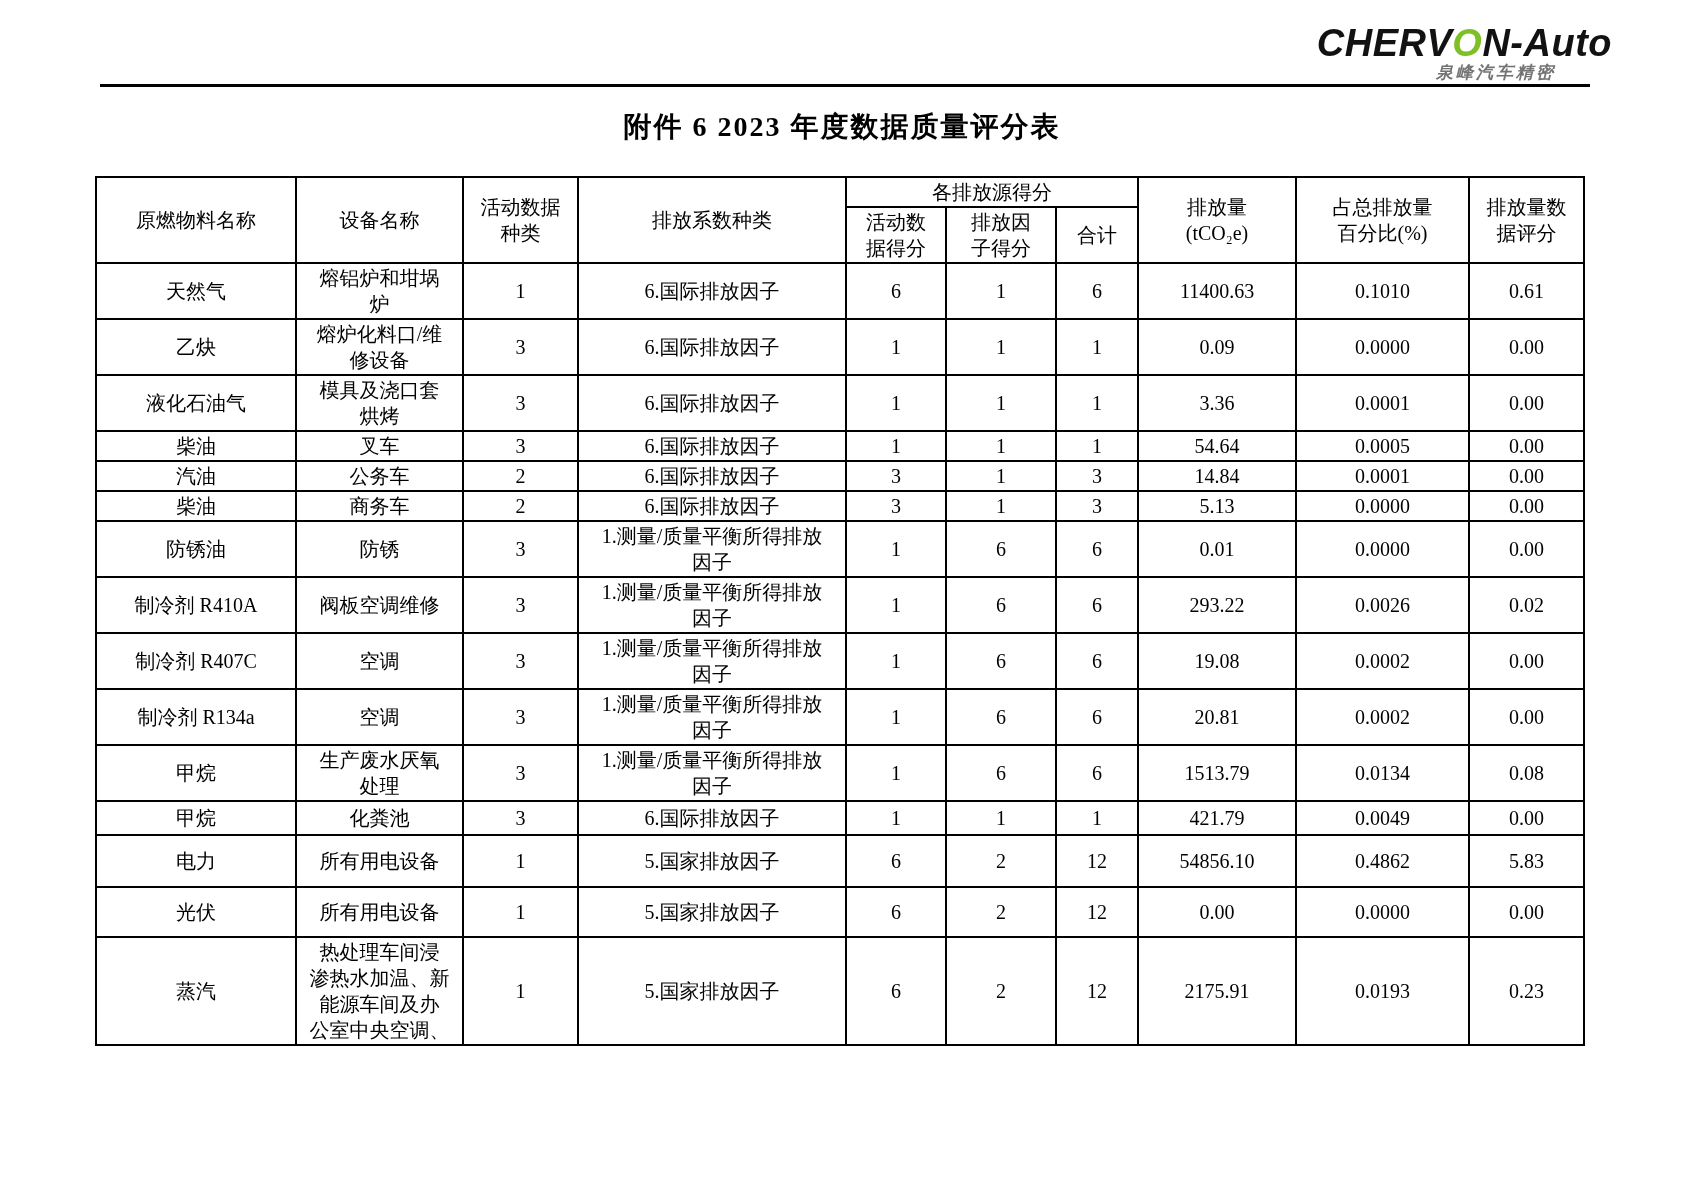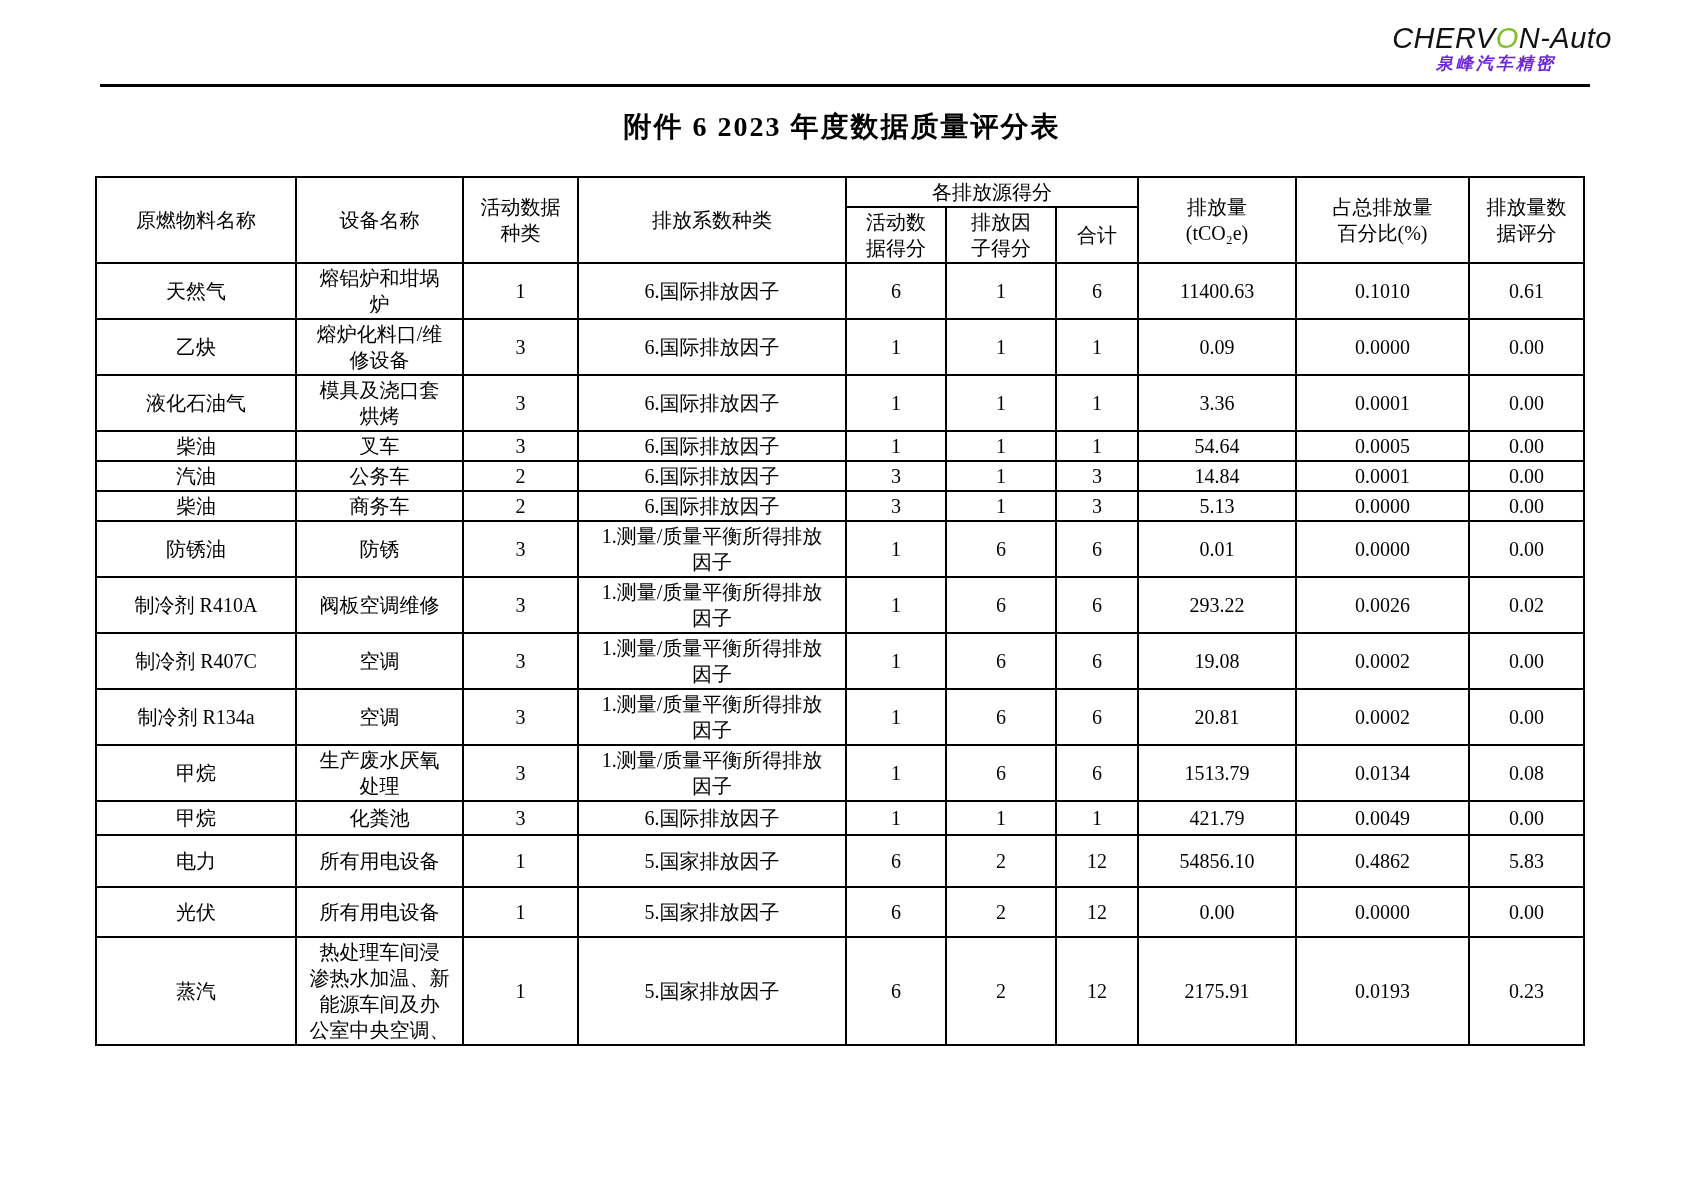--- a/index.html
+++ b/index.html
@@ -7,21 +7,21 @@
     position:relative;width:1684px;height:1191px;background:#ffffff;color:#000;
     font-family:"Liberation Serif","DejaVu Serif",serif;overflow:hidden;
   }
   
   .report-title{
     position:absolute;left:103px;top:57px;font-size:19px;letter-spacing:1px;white-space:nowrap;
   }
   .logo{position:absolute;top:24px;right:72px;text-align:right;line-height:1;}
   .logo-brand{
     font-family:"Liberation Sans","DejaVu Sans",sans-serif;
-    font-style:italic;font-weight:normal;font-size:29px;letter-spacing:0.5px;color:#121212;
+    font-style:italic;font-weight:bold;font-size:38px;letter-spacing:0.5px;color:#121212;
     white-space:nowrap;
   }
   .logo-sub{
     font-family:"Liberation Sans","DejaVu Sans",sans-serif;
     font-weight:bold;font-style:italic;font-size:17px;letter-spacing:3px;
     padding-right:56px;margin-top:2px;white-space:nowrap;
   }
   .header-rule{position:absolute;left:100px;top:84px;width:1490px;height:3px;background:#000;}
   
   .doc-title{
@@ -46,21 +46,21 @@
   }
 </style>
 </head>
 <body>
 
 <div class="page">
 
 
   <div class="logo">
     <div class="logo-brand"><span>CHERV</span><span style="color: rgb(127, 191, 38);">O</span><span>N-Auto</span></div>
-    <div class="logo-sub" style="color: #6d28d9;">泉峰汽车精密</div>
+    <div class="logo-sub" style="color: #737373;">泉峰汽车精密</div>
   </div>
 
   <div class="header-rule"></div>
 
   <h1 class="doc-title">附件 6 2023 年度数据质量评分表</h1>
 
   <table class="score-table">
     <colgroup>
       <col style="width:200px">
         <col style="width:167px">

